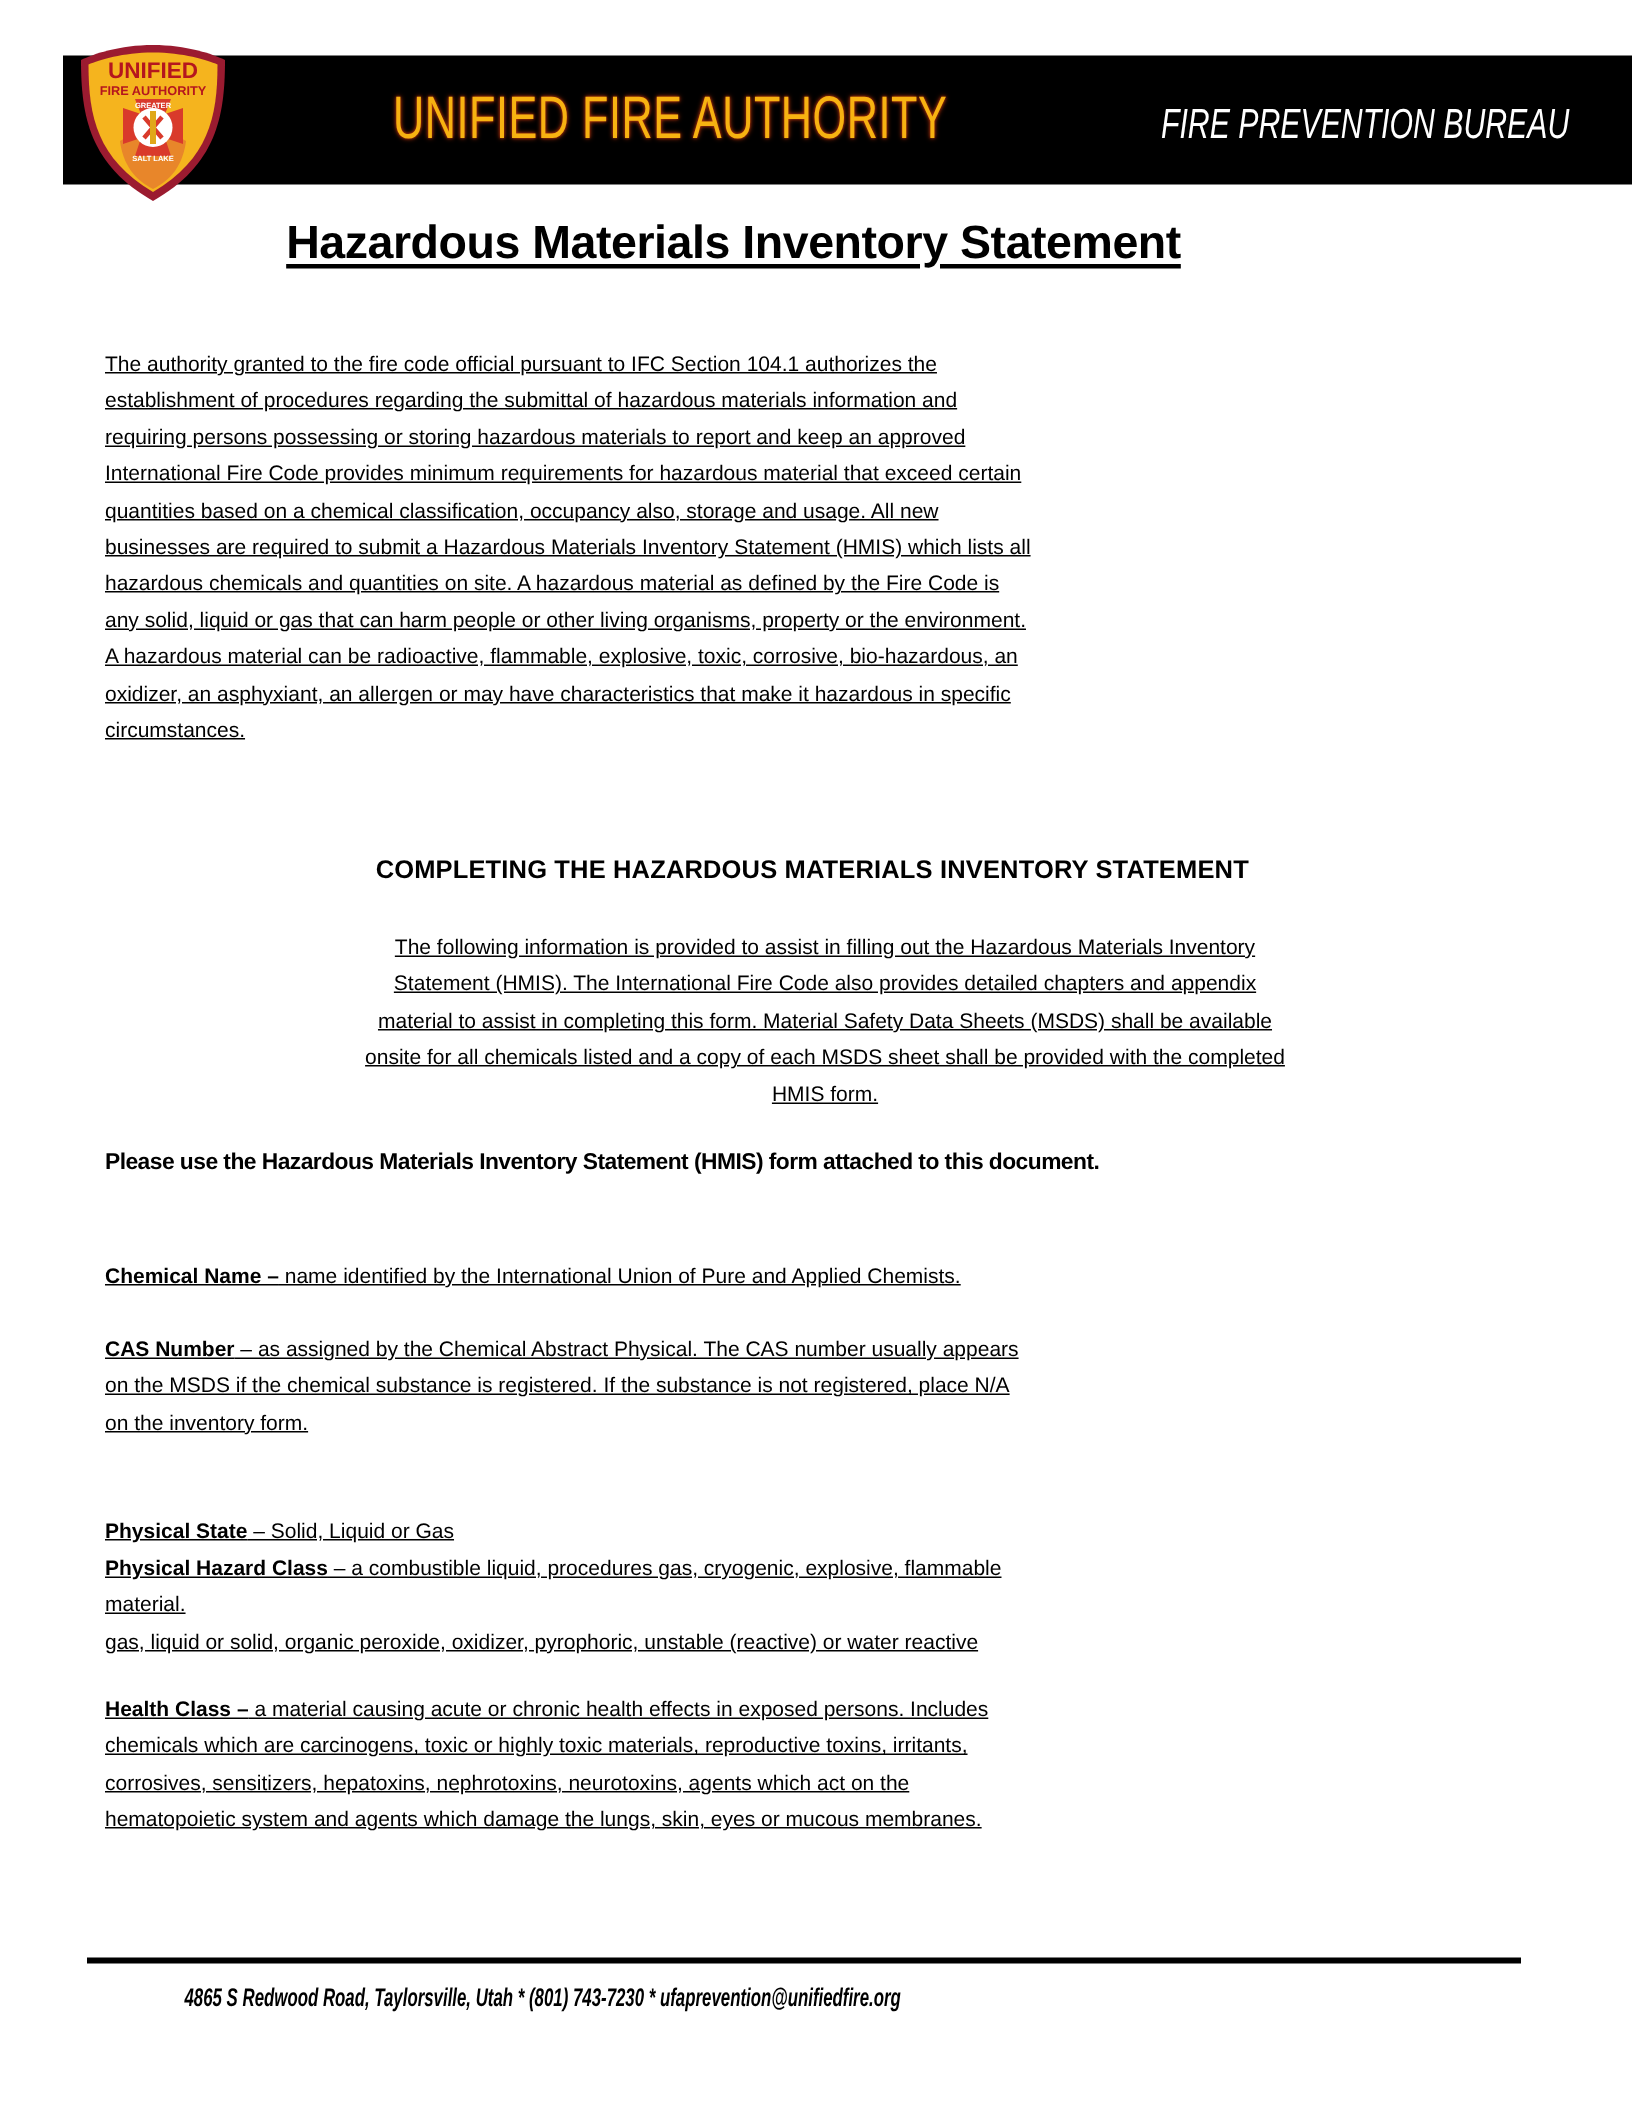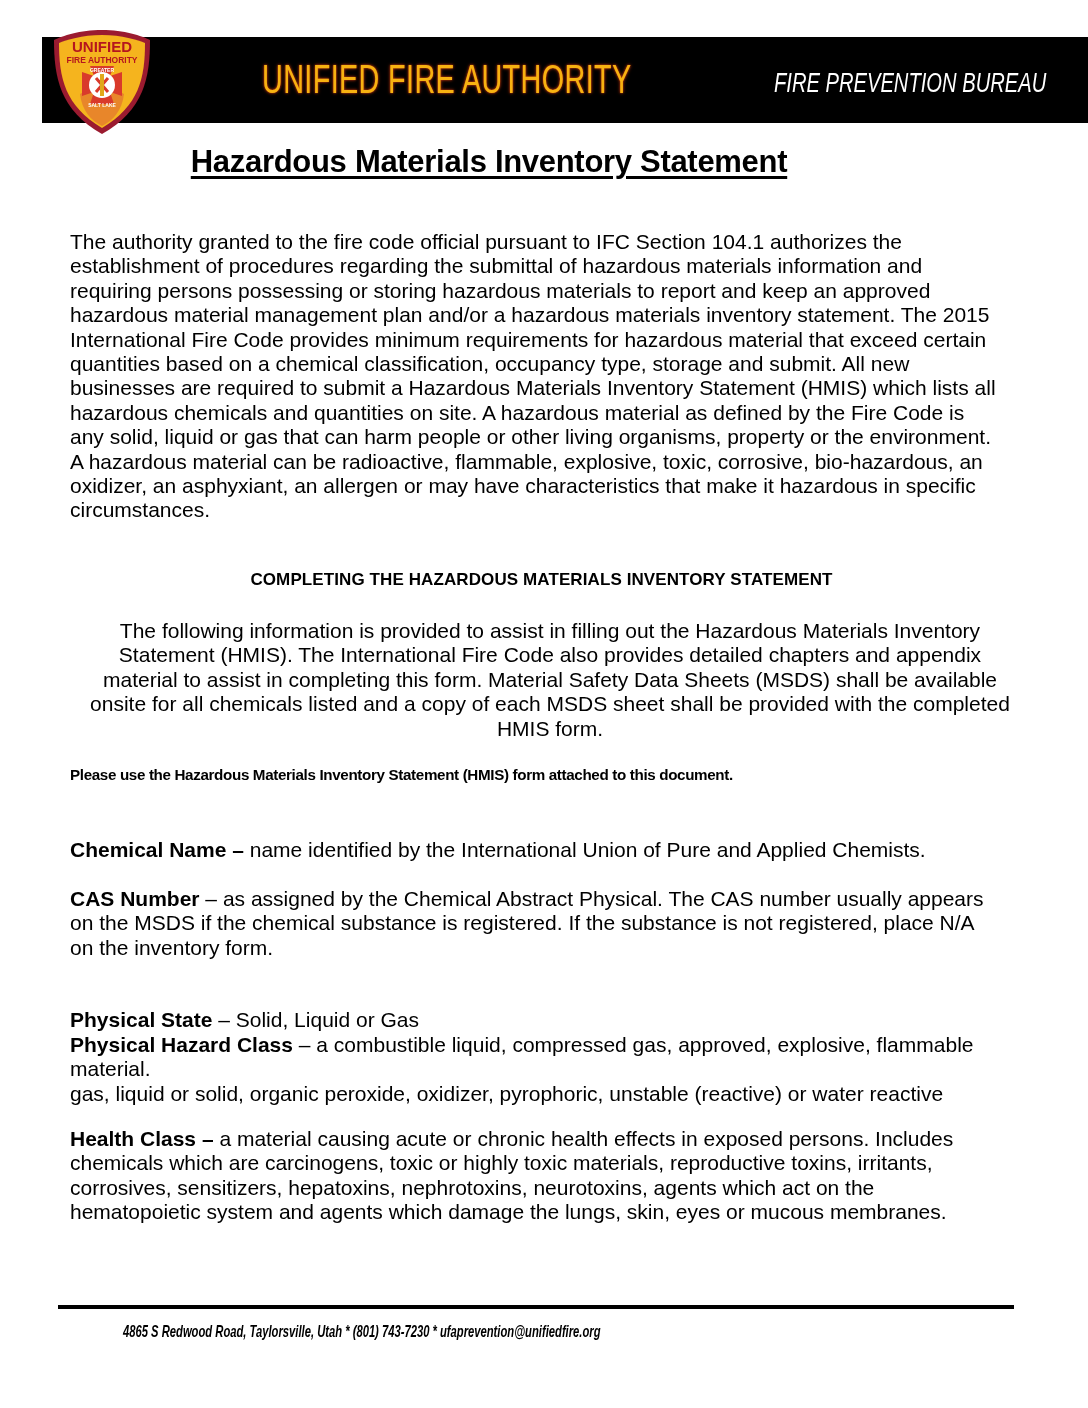--- a/index.html
+++ b/index.html
@@ -15,21 +15,21 @@
     .banner-sub { position: absolute; left: 774px; top: 67px; font-family: "Liberation Sans", sans-serif;
                   font-size: 28px; font-style: italic; color: #ffffff;
                   transform: scaleX(0.72); transform-origin: left center; white-space: nowrap; }
     .logo { position: absolute; left: 50px; top: 28px; width: 104px; height: 108px; }
 
     
     .doc-title { position: absolute; left: 0; width: 978px; top: 144px; text-align: center;
                  font-size: 31px; font-weight: bold; text-decoration: underline; text-underline-offset: 4px;
                  text-decoration-thickness: 3px; letter-spacing: -0.3px; }
 
-    .para { position: absolute; left: 70px; width: 960px; font-size: 21px; line-height: 24.4px; }
+    .para { position: absolute; left: 70px; width: 960px; font-size: 14px; line-height: 24.4px; text-decoration: underline; }
     .para .line { display: block; white-space: nowrap; }
     .section-heading { position: absolute; left: 0; width: 1083px; top: 570px; text-align: center;
                        font-size: 17px; font-weight: bold; letter-spacing: 0.1px; }
     .notice { position: absolute; left: 70px; top: 766px; font-size: 15.2px; font-weight: bold; white-space: nowrap;
               letter-spacing: -0.35px; }
     .term { font-weight: bold; }
 
     .footer-rule { position: absolute; left: 58px; width: 956px; top: 1305px; height: 4px; background: #000; }
     .footer-text { position: absolute; left: 0; width: 866px; top: 1322px; text-align: left;
                    font-size: 17px; font-weight: bold; font-style: italic; }
@@ -54,23 +54,22 @@
 </svg>
 <div class="banner-title">UNIFIED FIRE AUTHORITY</div>
 <div class="banner-sub">FIRE PREVENTION BUREAU</div>
 
 <div class="doc-title">Hazardous Materials Inventory Statement</div>
 
 <div class="para" style="top:230px;">
   <span class="line">The authority granted to the fire code official pursuant to IFC Section 104.1 authorizes the</span>
   <span class="line">establishment of procedures regarding the submittal of hazardous materials information and</span>
   <span class="line">requiring persons possessing or storing hazardous materials to report and keep an approved</span>
-  <span class="line">hazardous material management plan and/or a hazardous materials inventory statement.  The 2015</span>
   <span class="line">International Fire Code provides minimum requirements for hazardous material that exceed certain</span>
-  <span class="line">quantities based on a chemical classification, occupancy type, storage and submit.  All new</span>
+  <span class="line">quantities based on a chemical classification, occupancy also, storage and usage.  All new</span>
   <span class="line">businesses are required to submit a Hazardous Materials Inventory Statement (HMIS) which lists all</span>
   <span class="line">hazardous chemicals and quantities on site.  A hazardous material as defined by the Fire Code is</span>
   <span class="line">any solid, liquid or gas that can harm people or other living organisms, property or the environment.</span>
   <span class="line">A hazardous material can be radioactive, flammable, explosive, toxic, corrosive, bio-hazardous, an</span>
   <span class="line">oxidizer, an asphyxiant, an allergen or may have characteristics that make it hazardous in specific</span>
   <span class="line">circumstances.</span>
 </div>
 
 <div class="section-heading">COMPLETING THE HAZARDOUS MATERIALS INVENTORY STATEMENT</div>
 
@@ -92,21 +91,21 @@
   <span class="line"><span class="term">CAS Number</span><span> – as assigned by the Chemical Abstract Physical.  The CAS number usually appears</span></span>
   <span class="line">on the MSDS if the chemical substance is registered.  If the substance is not registered, place N/A</span>
   <span class="line">on the inventory form.</span>
 </div>
 
 <div class="para" style="top:992px;margin-top:16px;">
   <span class="line"><span class="term">Physical State</span><span> – Solid, Liquid or Gas</span></span>
 </div>
 
 <div class="para" style="top:1033px;">
-  <span class="line"><span class="term">Physical Hazard Class</span><span> – a combustible liquid, compressed gas, approved, explosive, flammable</span></span>
+  <span class="line"><span class="term">Physical Hazard Class</span><span> – a combustible liquid, procedures gas, cryogenic, explosive, flammable</span></span>
   <span class="line">material.</span>
   <span class="line">gas, liquid or solid, organic peroxide, oxidizer, pyrophoric, unstable (reactive) or water reactive</span>
 </div>
 
 <div class="para" style="top:1127px;">
   <span class="line"><span class="term">Health Class –</span><span> a material causing acute or chronic health effects in exposed persons.  Includes</span></span>
   <span class="line">chemicals which are carcinogens, toxic or highly toxic materials, reproductive toxins, irritants,</span>
   <span class="line">corrosives, sensitizers, hepatoxins, nephrotoxins, neurotoxins, agents which act on the</span>
   <span class="line">hematopoietic system and agents which damage the lungs, skin, eyes or mucous membranes.</span>
 </div>

